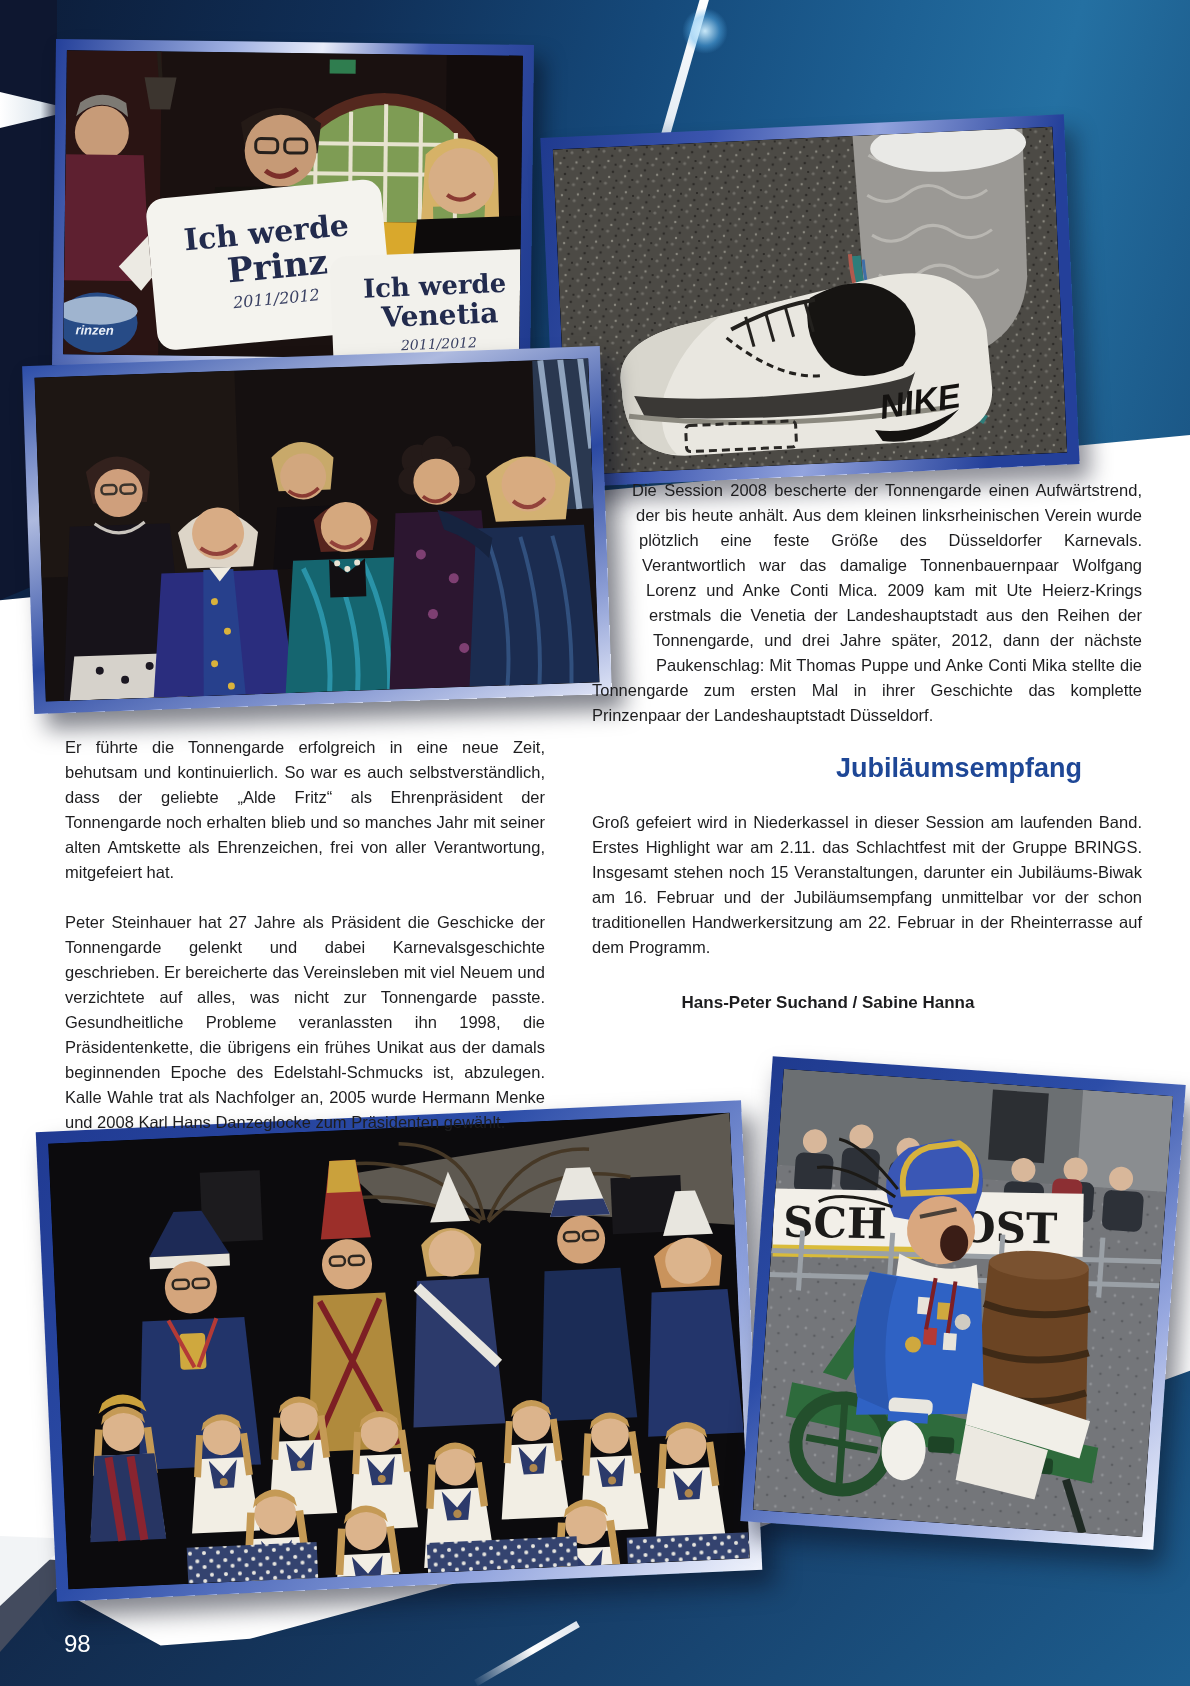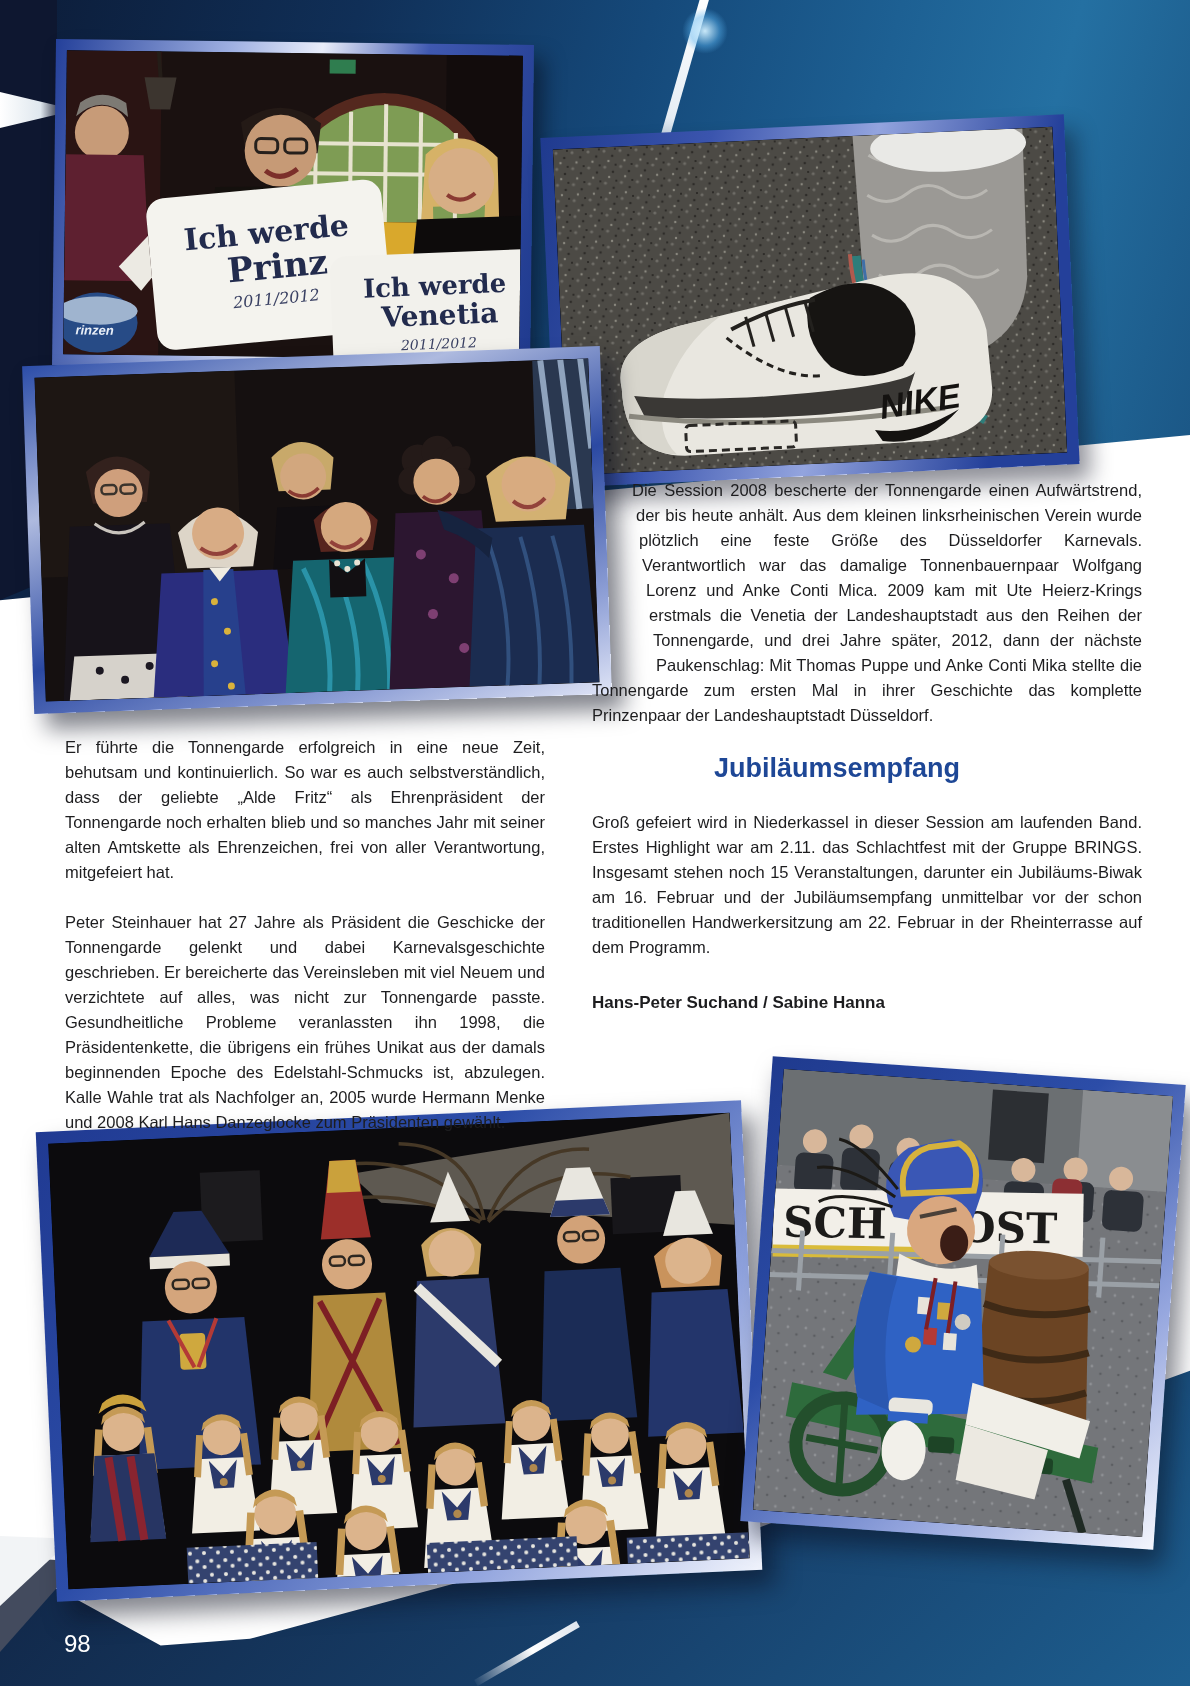--- a/index.html
+++ b/index.html
@@ -50,23 +50,23 @@
   .photo5{left:756px;top:1070px;width:414px;height:466px;z-index:5;padding:12px;transform:rotate(4deg);
     background:linear-gradient(135deg,#1f3a8e,#2c4da8 38%,#95a6de 72%,#f4f6fd 100%);
     box-shadow:10px 16px 24px rgba(8,12,28,.5);}
 
   
   .col{position:absolute;z-index:6;color:#1d1d1f;font-size:16.5px;line-height:25px;text-align:justify;}
   .col p{margin:0 0 25px 0;}
   .col-left{left:65px;top:735px;width:480px;}
   .col-right{left:592px;top:478px;width:550px;}
   .wrapstep{float:left;clear:left;height:25px;}
-  .heading{width:490px;text-align:center;font-weight:bold;font-size:27px;line-height:31px;color:#1e4796;
+  .heading{width:490px;text-align:right;font-weight:bold;font-size:27px;line-height:31px;color:#1e4796;
     margin:24px 0 26px 0;}
-  .byline{font-weight:bold;font-size:17px;text-align:left;padding-right:78px;margin-top:30px;}
+  .byline{font-weight:bold;font-size:17px;text-align:center;padding-right:78px;margin-top:30px;}
   .pagenum{position:absolute;left:64px;top:1630px;z-index:6;color:#ffffff;font-size:24px;}
 </style>
 </head>
 <body>
 
 <div class="page">
 
   <div class="bg-top"></div>
   <div class="bg-left"></div>
   <div class="bg-bottom"></div>

